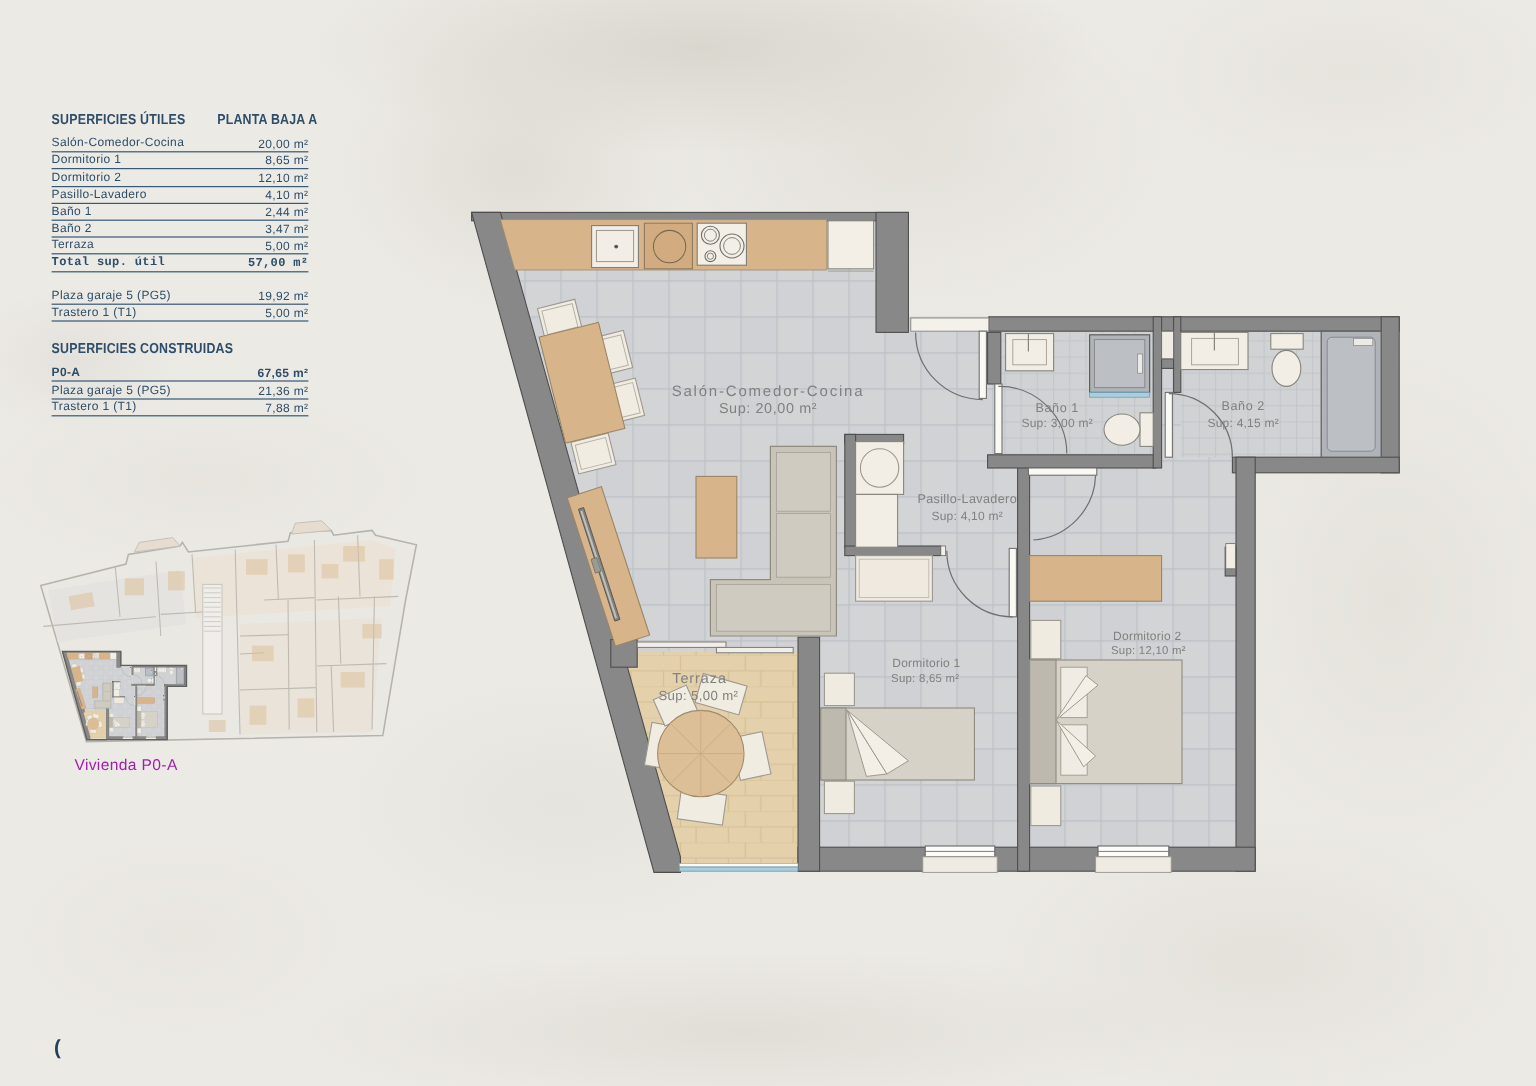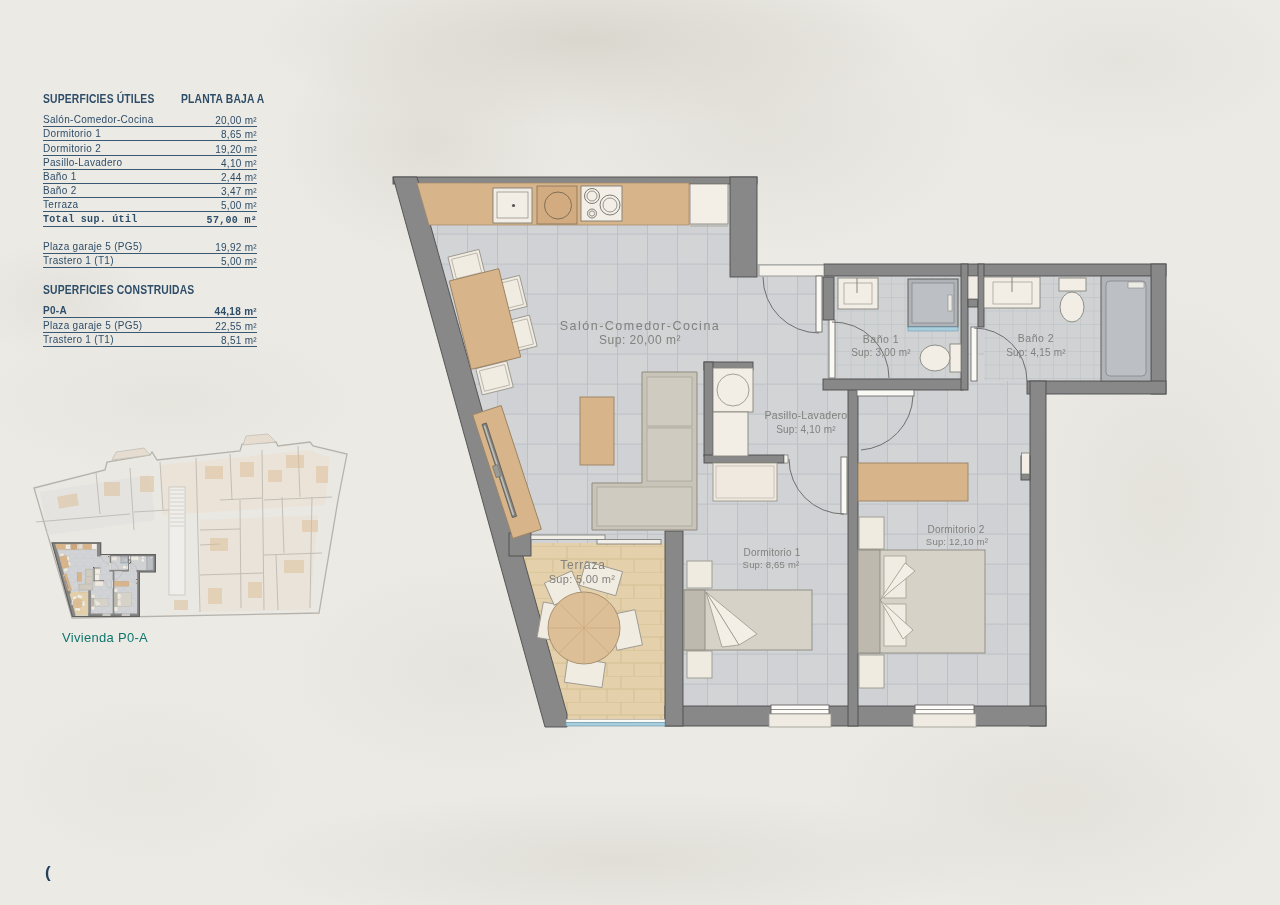--- a/index.html
+++ b/index.html
@@ -6,21 +6,21 @@
 background:#eceae5;font-family:"Liberation Sans",sans-serif;}
 #page{position:relative;width:1280px;height:869px;}
 .wash{position:absolute;pointer-events:none;}
 #tbl{position:absolute;left:43px;top:88px;width:214px;color:#2e4d68;}
 .thead{font-size:12px;font-weight:bold;letter-spacing:0.2px;white-space:nowrap;transform:scaleX(0.86);transform-origin:0 0;}
 .trow{position:absolute;width:214px;font-size:10px;letter-spacing:0.3px;
 border-bottom:1px solid #385874;height:14px;}
 .trow .nm{position:absolute;left:0;bottom:1px;}
 .trow .vl{position:absolute;right:0;bottom:0;}
 .bold{font-weight:bold;}
-#viv{position:absolute;left:62px;top:630px;font-size:13px;color:#0f766e;
+#viv{position:absolute;left:62px;top:630px;font-size:13px;color:#a21caf;
 letter-spacing:0.3px;}
 #paren{position:absolute;left:45px;top:863px;font-size:17px;color:#24415c;font-weight:bold;}
 svg{position:absolute;left:0;top:0;}
 </style>
 </head>
 <body>
 <div id="page">
 
 <div class="wash" style="left:255px;top:-50px;width:660px;height:180px;background:radial-gradient(closest-side,rgba(214,211,202,0.85),rgba(214,211,202,0))"></div>
 <div class="wash" style="left:280px;top:20px;width:300px;height:240px;background:radial-gradient(closest-side,rgba(219,216,208,0.7),rgba(219,216,208,0))"></div>
@@ -42,21 +42,21 @@
   <div class="trow" style="top:24px;">
         <span class="nm">Salón-Comedor-Cocina</span>
         <span class="vl">20,00 m²</span>
       </div>
   <div class="trow" style="top:38px;">
         <span class="nm">Dormitorio 1</span>
         <span class="vl">8,65 m²</span>
       </div>
   <div class="trow" style="top:52.5px;">
         <span class="nm">Dormitorio 2</span>
-        <span class="vl">19,20 m²</span>
+        <span class="vl">12,10 m²</span>
       </div>
   <div class="trow" style="top:67px;">
         <span class="nm">Pasillo-Lavadero</span>
         <span class="vl">4,10 m²</span>
       </div>
   <div class="trow" style="top:81px;">
         <span class="nm">Baño 1</span>
         <span class="vl">2,44 m²</span>
       </div>
   <div class="trow" style="top:95px;">
@@ -76,29 +76,29 @@
         <span class="vl">19,92 m²</span>
       </div>
   <div class="trow" style="top:165px;">
         <span class="nm">Trastero 1 (T1)</span>
         <span class="vl">5,00 m²</span>
       </div>
 
   <div class="thead" style="position:absolute;top:195px;left:0;">SUPERFICIES CONSTRUIDAS</div>
   <div class="trow bold" style="top:215px;border-bottom-width:1.5px;">
         <span class="nm">P0-A</span>
-        <span class="vl">44,18 m²</span>
+        <span class="vl">67,65 m²</span>
       </div>
   <div class="trow" style="top:229.5px;">
         <span class="nm">Plaza garaje 5 (PG5)</span>
-        <span class="vl">22,55 m²</span>
+        <span class="vl">21,36 m²</span>
       </div>
   <div class="trow" style="top:244px;">
         <span class="nm">Trastero 1 (T1)</span>
-        <span class="vl">8,51 m²</span>
+        <span class="vl">7,88 m²</span>
       </div>
 </div>
 
 <svg id="mini" width="1280" height="905" viewBox="0 0 1280 905">
 
 <polygon points="34,488 105,470 107,462 150,455 152,452 157,460 240,451 242,444 276,442 278,446 310,442 313,446 347,454 338,500 319,613 72,618" fill="#eae8e2" stroke="#b6b3ac" stroke-width="1.3"></polygon>
 
 <polygon points="116,452 144,448 150,455 112,460" fill="#e6ddd0" stroke="#c2bfb8" stroke-width="0.8"></polygon>
 <polygon points="246,436 268,434 276,442 243,445" fill="#e6ddd0" stroke="#c2bfb8" stroke-width="0.8"></polygon>
 

